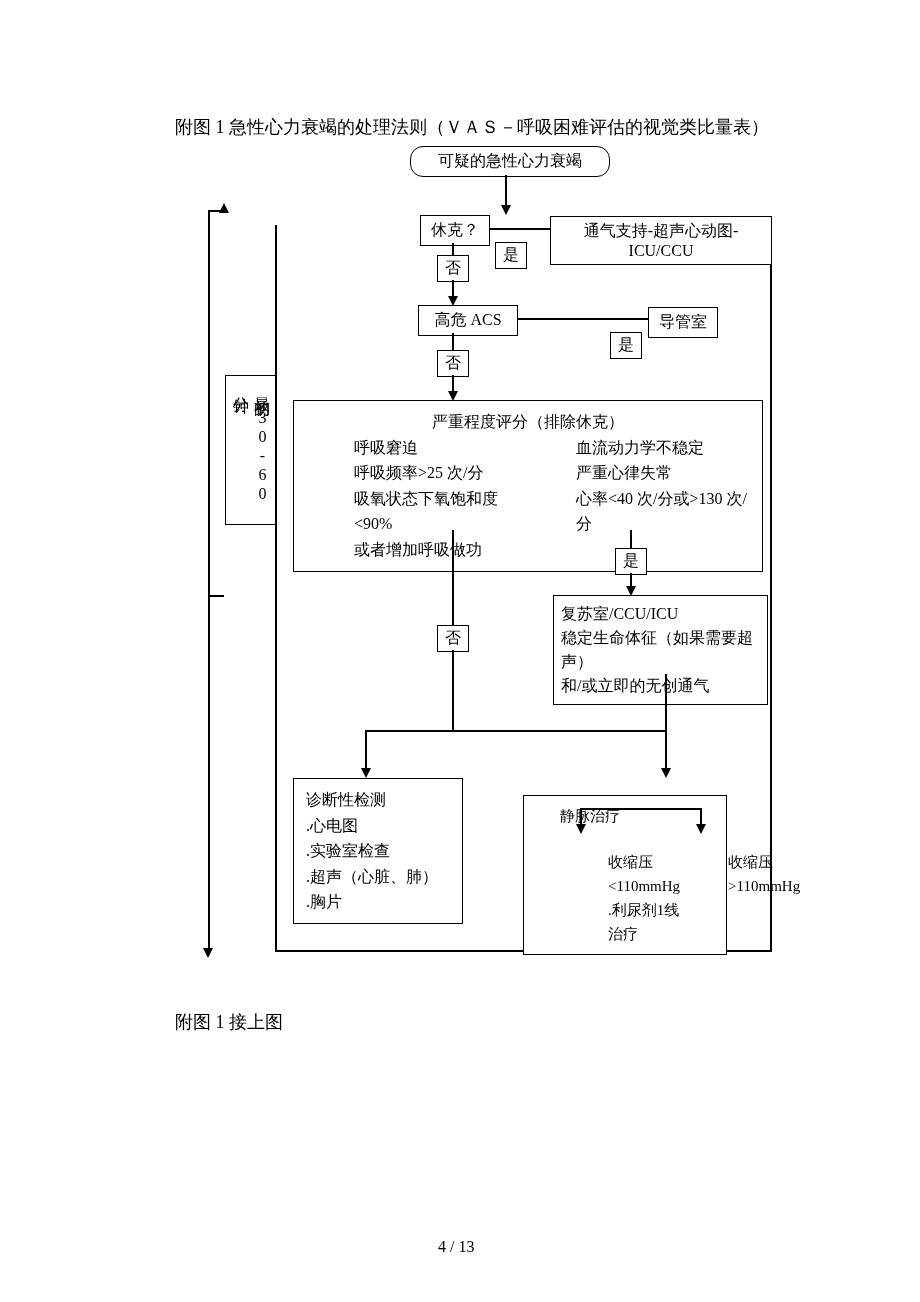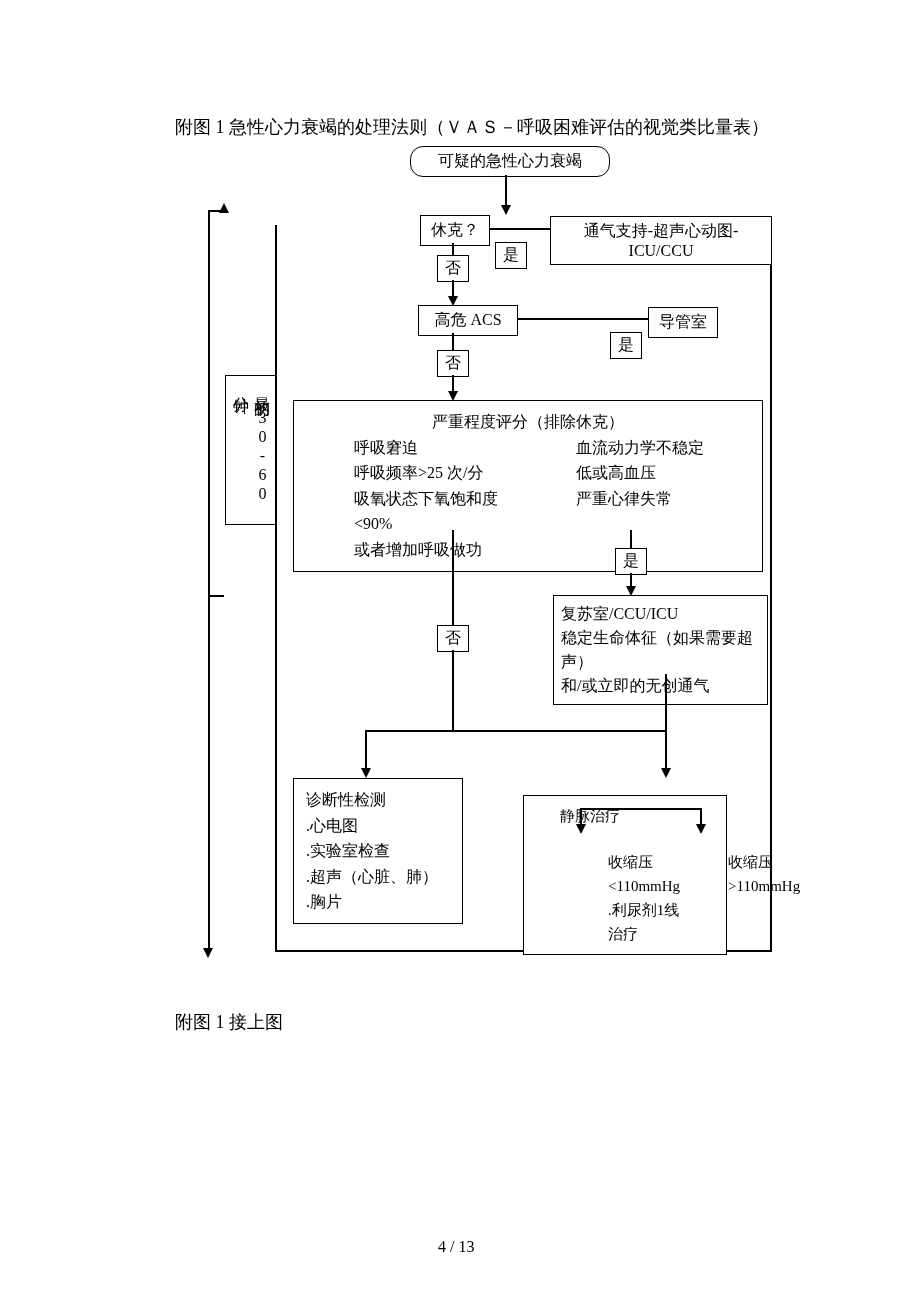--- a/index.html
+++ b/index.html
@@ -119,22 +119,22 @@
   <div style="text-align:center;">严重程度评分（排除休克）</div>
   <div class="col2">
     <div>
       <div>呼吸窘迫</div>
       <div>呼吸频率&gt;25 次/分</div>
       <div>吸氧状态下氧饱和度&lt;90%</div>
       <div>或者增加呼吸做功</div>
     </div>
     <div>
       <div>血流动力学不稳定</div>
-      <div>低或高血压</div>
       <div>严重心律失常</div>
+      <div>心率&lt;40 次/分或&gt;130 次/分</div>
     </div>
   </div>
 </div>
 
 <div class="line" style="left:630px; top:530px; width:1.5px; height:20px;"></div>
 <div class="box" style="left:615px; top:548px; width:32px; padding:2px;">是</div>
 
 <div class="line" style="left:630px; top:573px; width:1.5px; height:15px;"></div>
 <div class="arrow-down" style="left:625.5px; top:586px;"></div>
 

